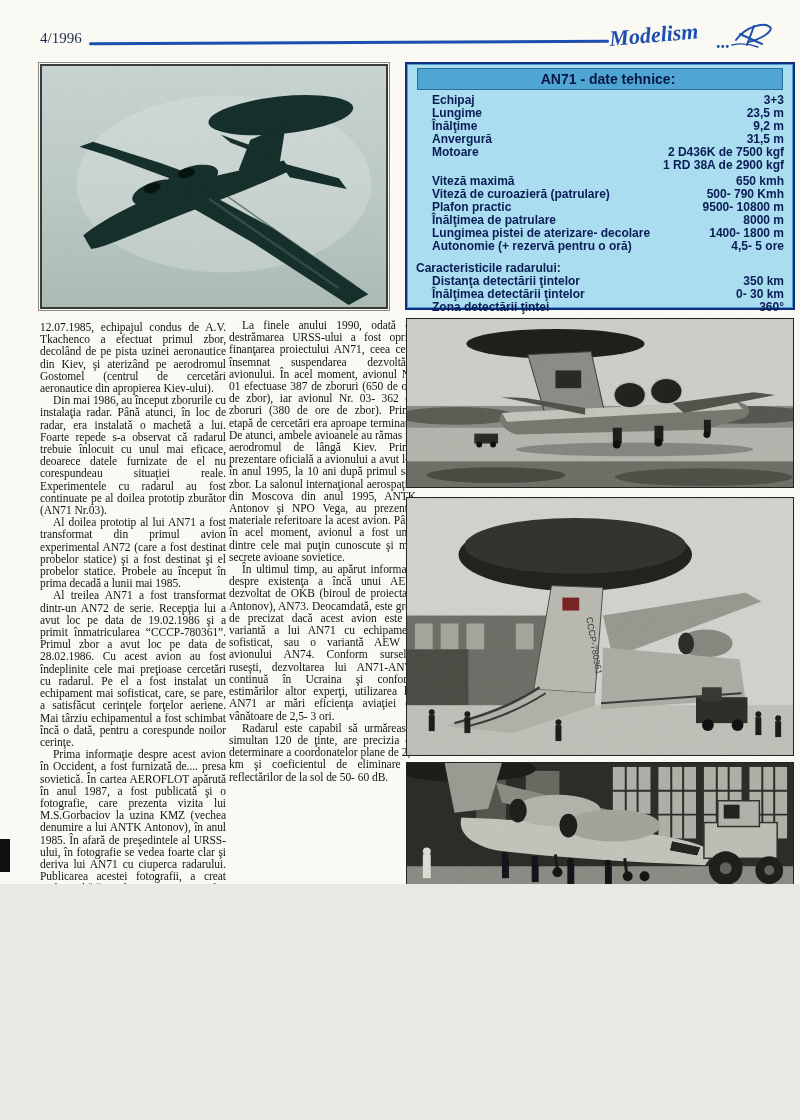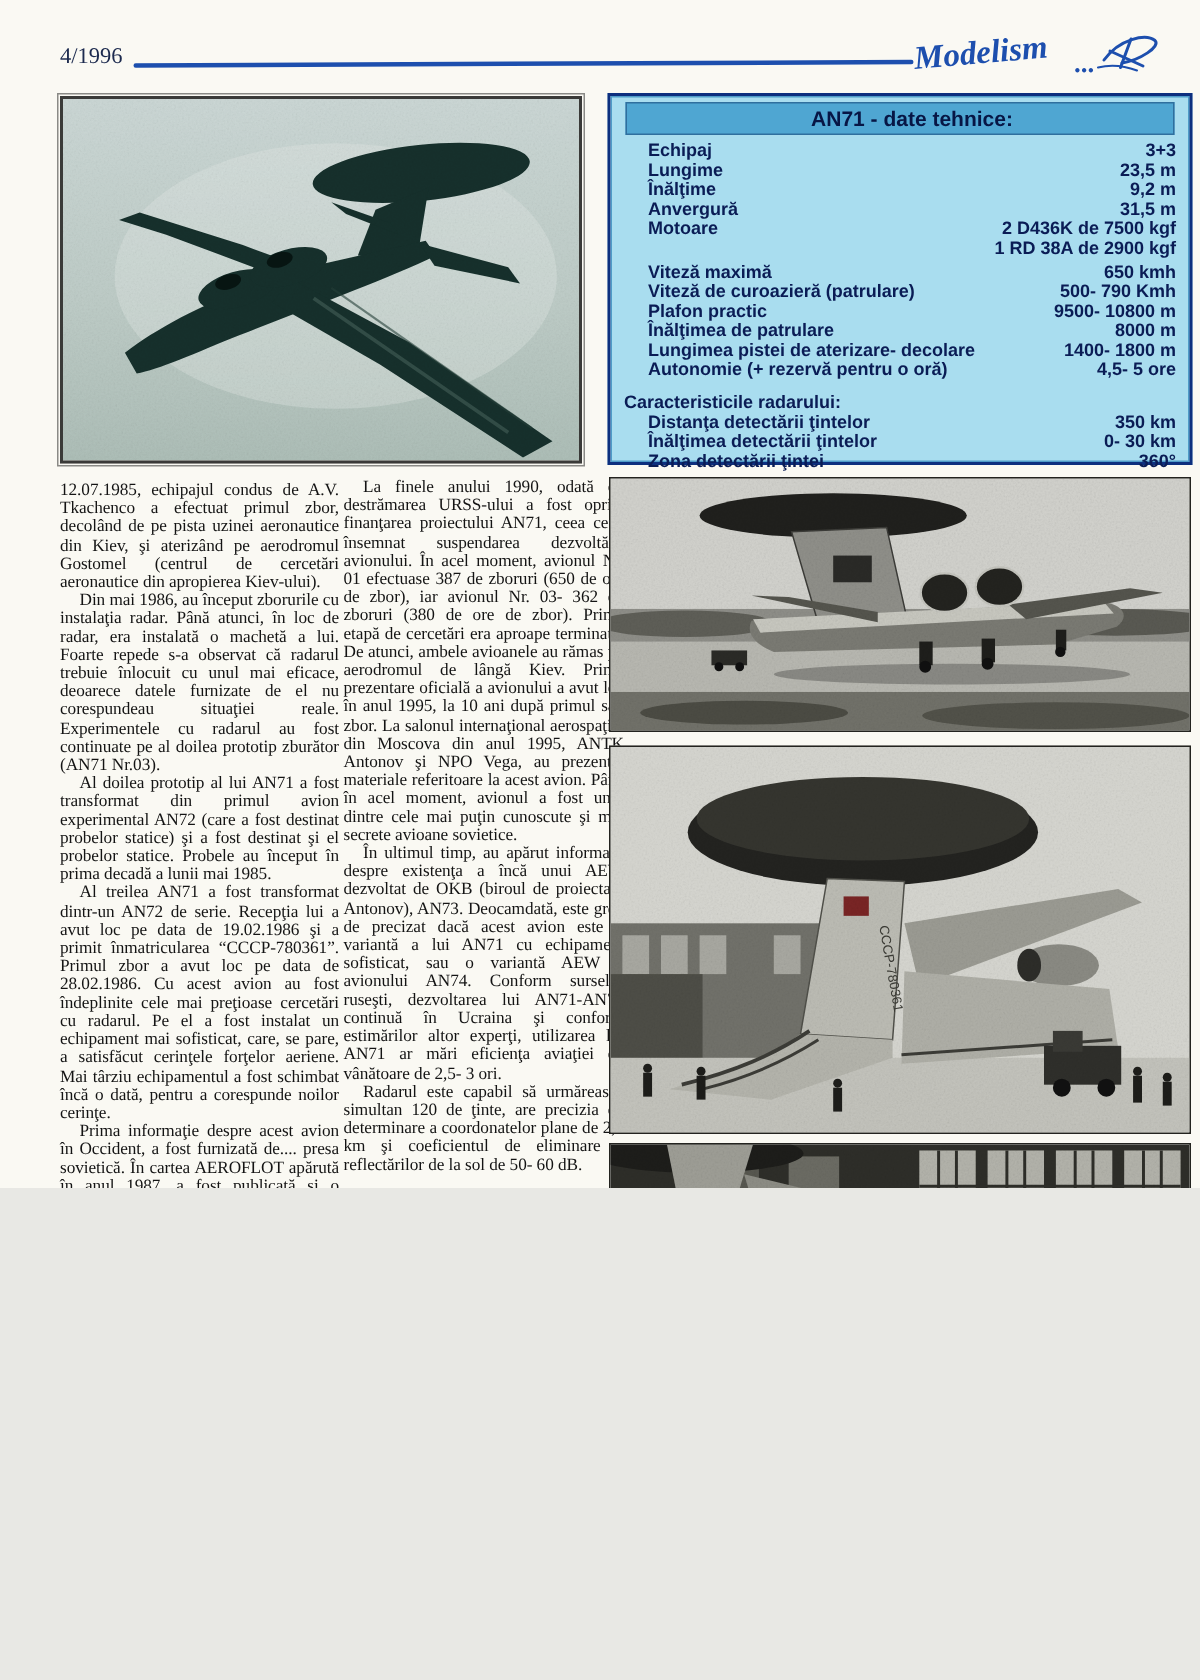--- a/index.html
+++ b/index.html
@@ -1,16 +1,16 @@
 <!DOCTYPE html>
 <html><head>
 <meta charset="utf-8">
 <style>
   html,body{margin:0;padding:0;background:#e8e8e4;}
-  #page{position:relative;width:800px;height:792px;background:#faf9f3;overflow:hidden;
+  #page{position:relative;width:800px;height:884px;background:#faf9f3;overflow:hidden;
         font-family:"Liberation Serif",serif;color:#141414;}
 
   
   .issue{position:absolute;left:40px;top:30px;font-size:15px;color:#1c2a4e;}
   .hrule{position:absolute;left:89px;top:41px;width:520px;height:3px;background:#1d4fae;border-radius:2px;transform:rotate(-0.25deg);}
   .logo{position:absolute;left:608px;top:18px;width:170px;height:40px;}
 
   
   .specs{position:absolute;left:405px;top:62px;width:390px;height:248px;box-sizing:border-box;
          background:#a9ddef;border:2px solid #0d2f7e;box-shadow:inset 0 0 0 1px #4f9cc8;

